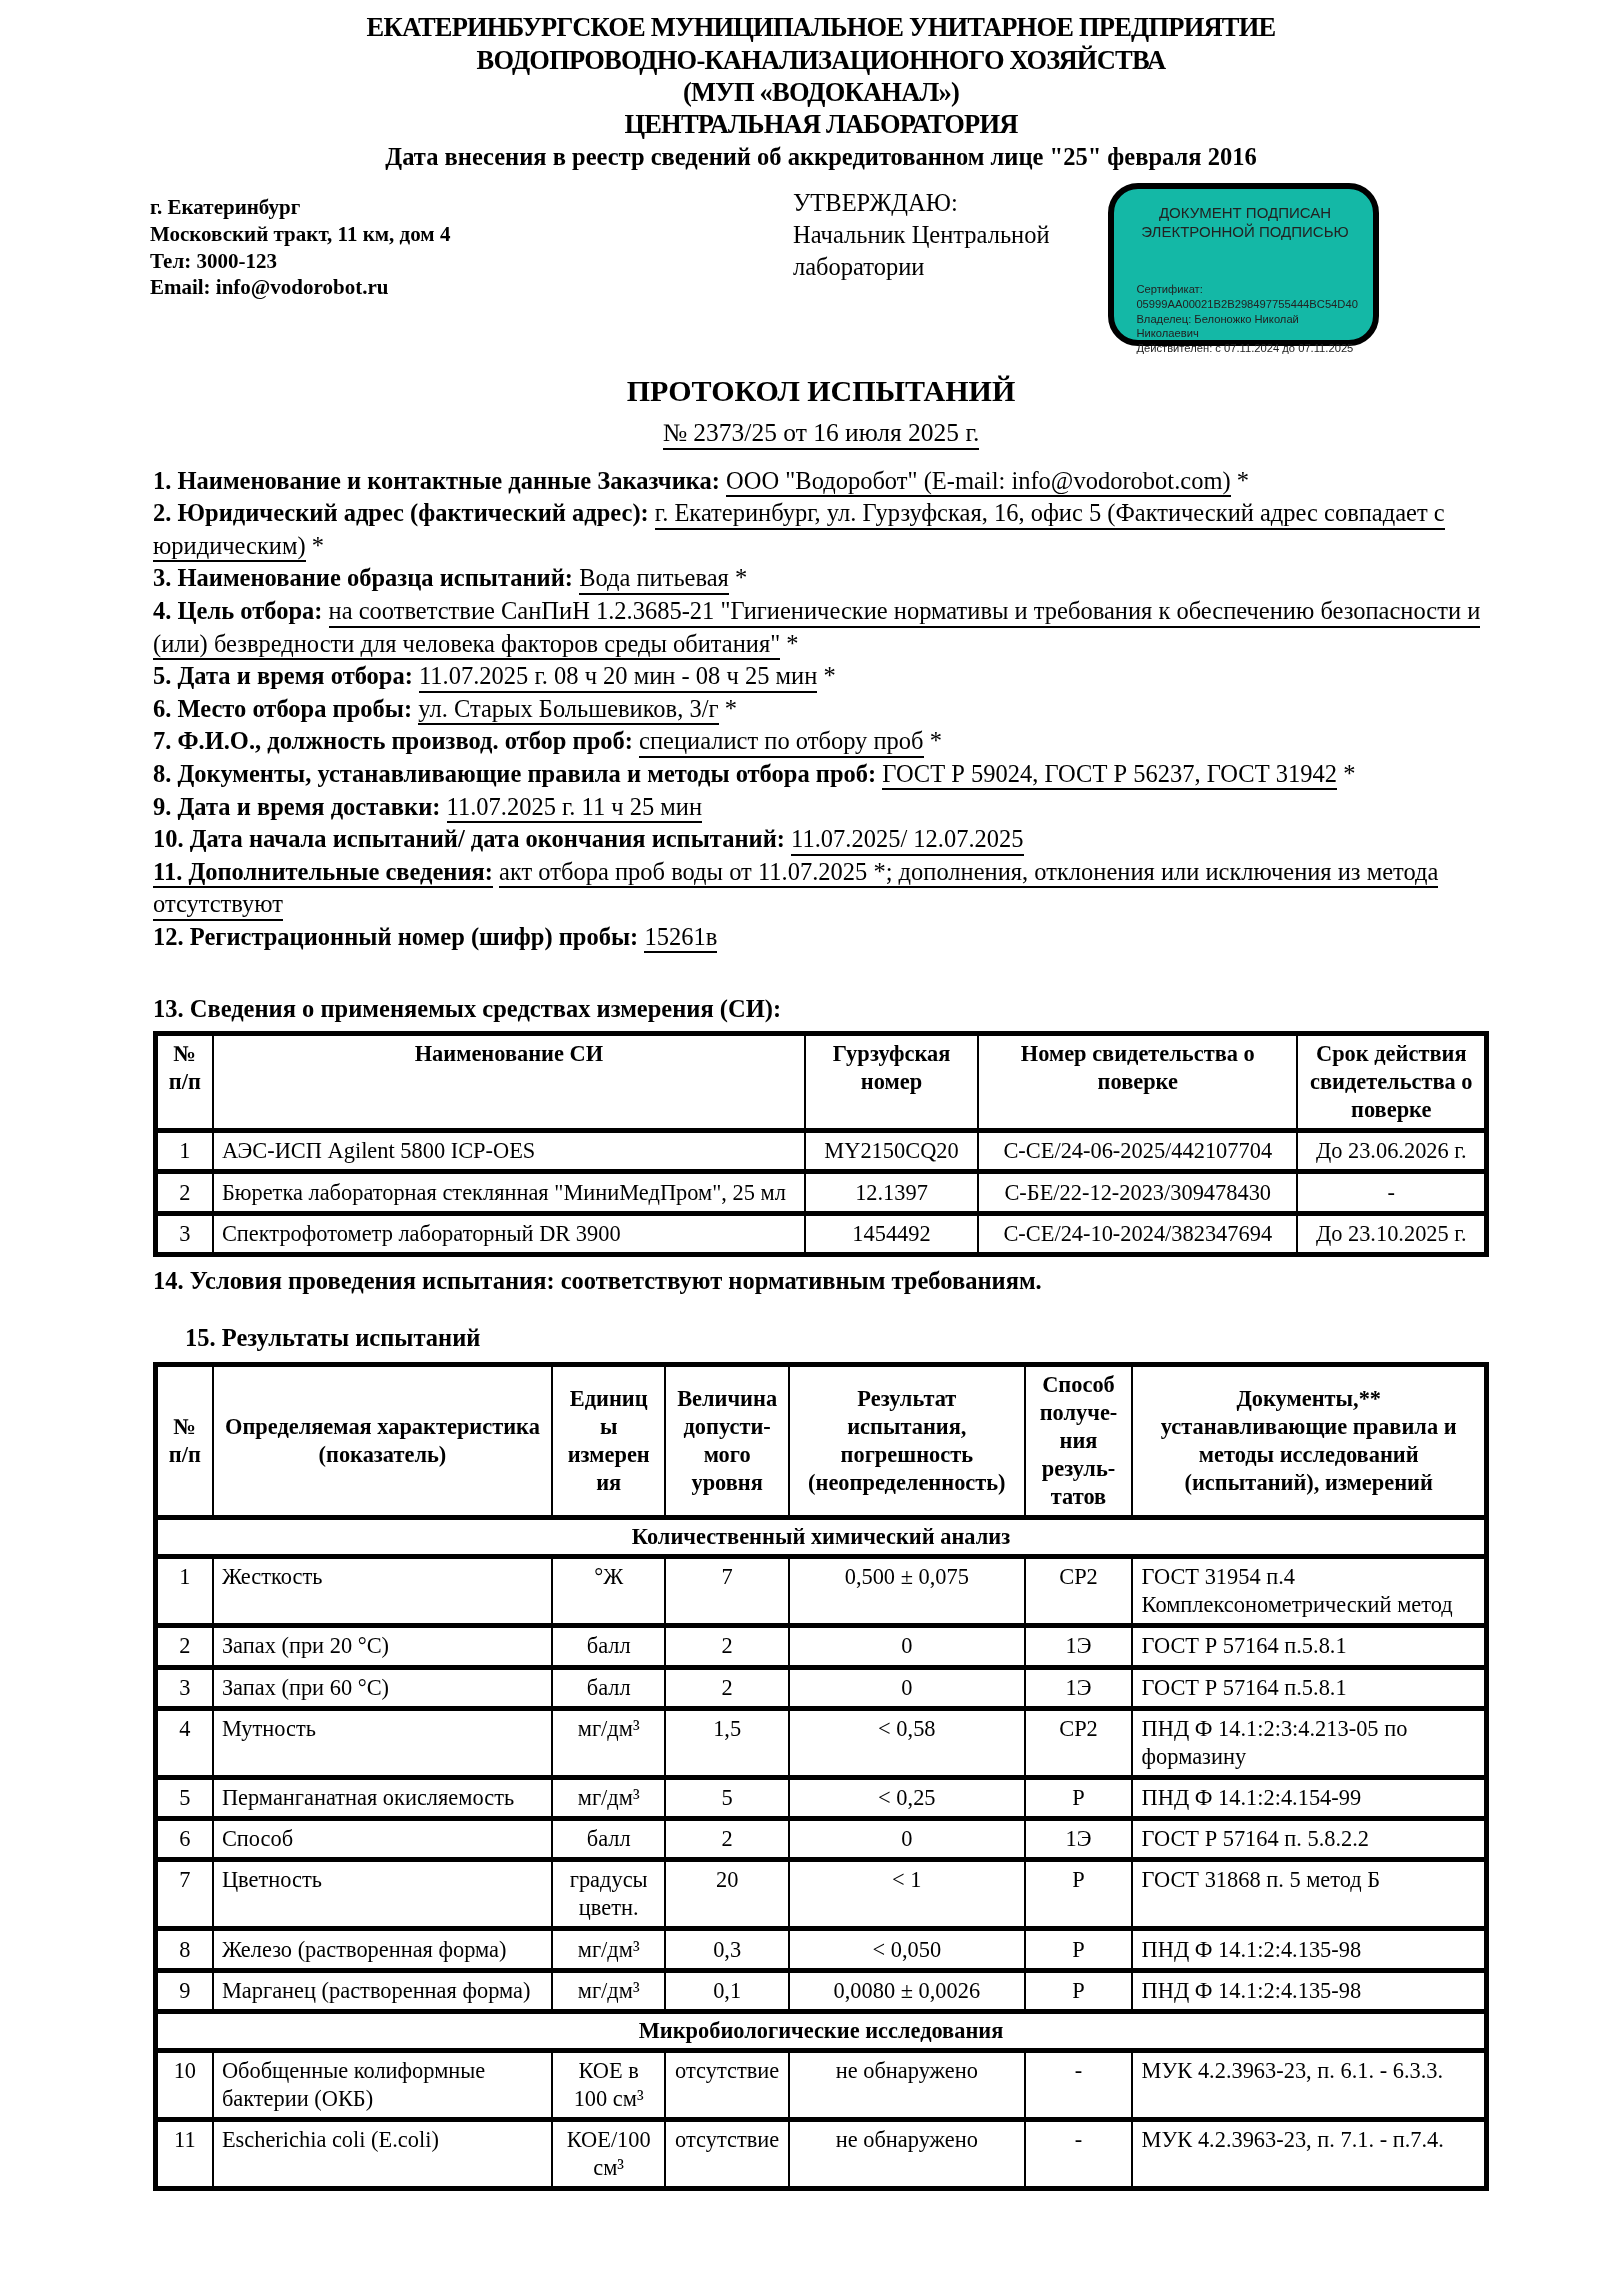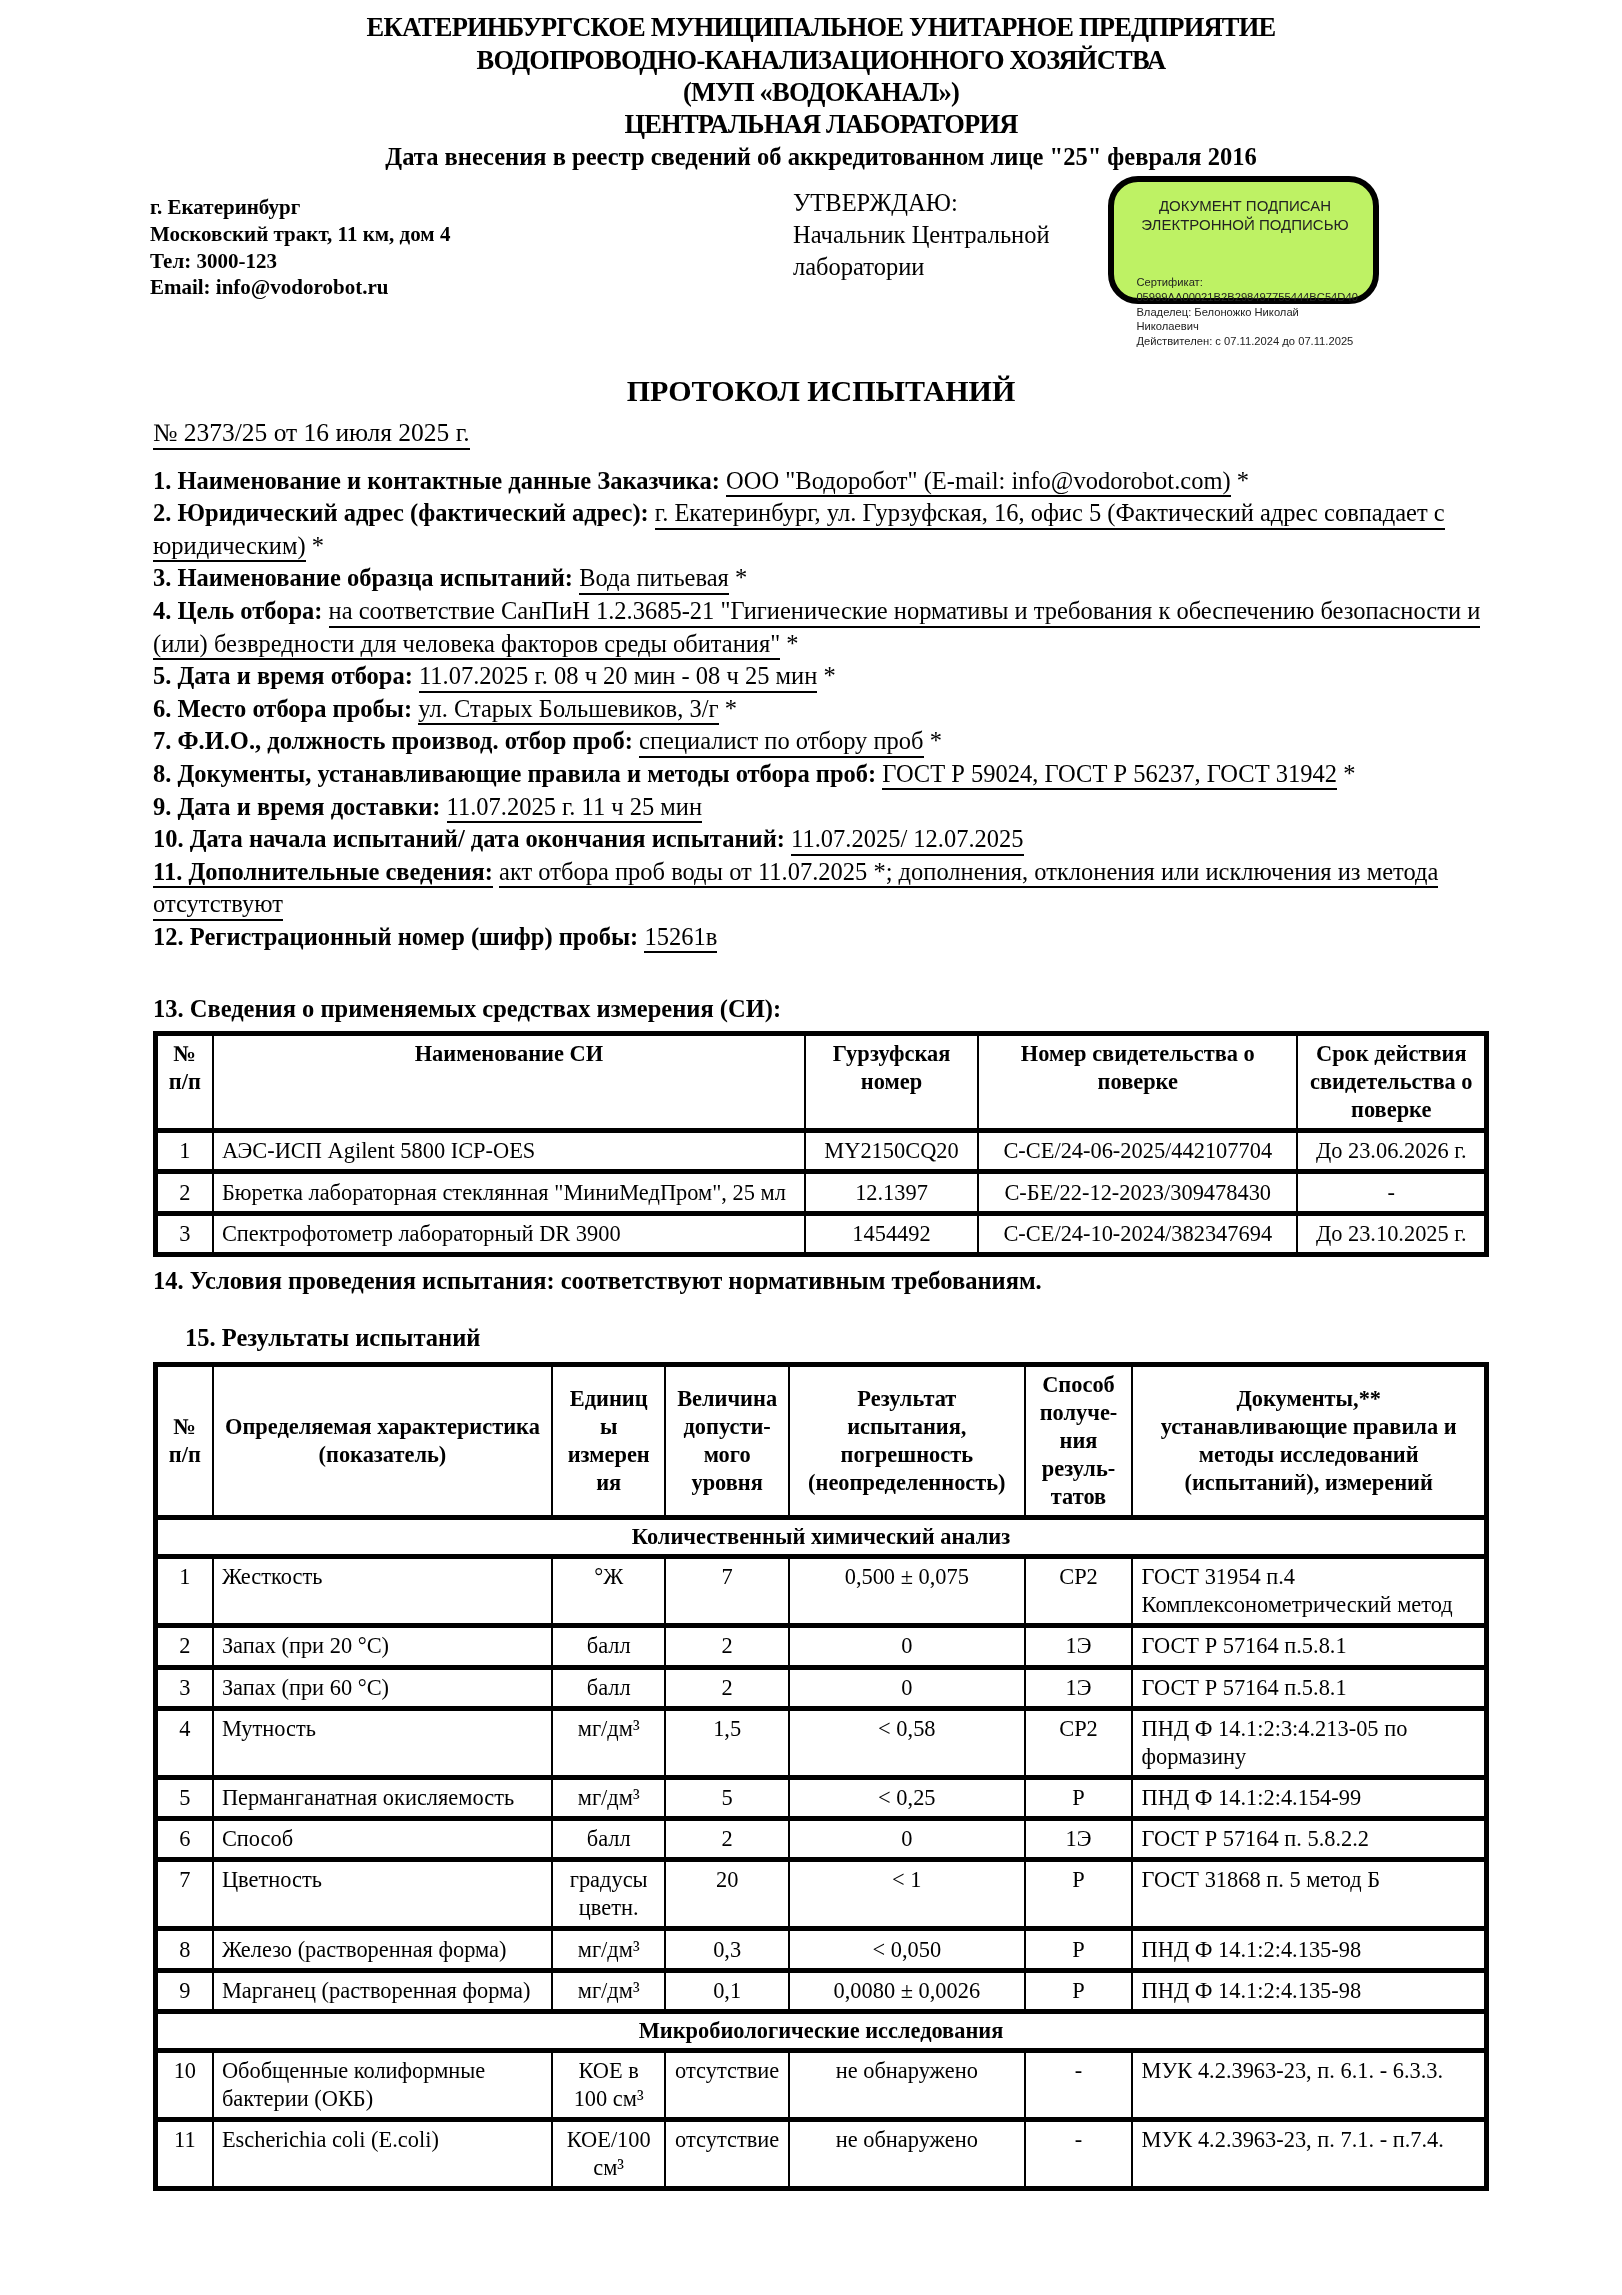--- a/index.html
+++ b/index.html
@@ -7,28 +7,28 @@
        font-size:24.5px;line-height:1.33;position:relative;overflow:hidden;}
   .page{padding:11.2px 134px 0 153px;box-sizing:border-box;}
 
   .org{text-align:center;font-weight:bold;}
   .org-l{font-size:26.5px;line-height:1.22;letter-spacing:-0.8px;}
   .org-s{font-size:24.5px;line-height:1.3;}
 
   .toprow{position:relative;height:188px;margin-top:3.1px;}
   .contact{position:absolute;left:-3.1px;top:19px;font-weight:bold;font-size:21px;line-height:1.27;}
   .approval{position:absolute;left:640px;top:11.2px;font-weight:normal;font-size:24.5px;line-height:1.32;}
-  .stamp{position:absolute;left:955px;top:1px;width:271px;height:128px;border:6.6px solid #000;
+  .stamp{position:absolute;left:955px;top:8px;width:271px;height:163px;border:6.6px solid #000;
          border-radius:30px;box-sizing:border-box;font-family:"Liberation Sans",sans-serif;
-         padding:13.3px 19.4px 9.2px 22.4px;background:#bef264;}
+         padding:13.3px 19.4px 9.2px 22.4px;background:#14b8a6;}
   .stamp-title{text-align:center;font-size:15px;line-height:1.3;color:#222;}
   .stamp-cert{font-size:11.2px;line-height:1.33;margin-top:40px;color:#222;}
 
   .doc-title{text-align:center;font-weight:bold;font-size:30px;margin-top:7.1px;}
-  .doc-num{text-align:left;font-size:25.5px;margin-top:5.1px;}
+  .doc-num{text-align:center;font-size:25.5px;margin-top:5.1px;}
   .u{border-bottom:2.5px solid #000;padding-bottom:1.5px;}
 
   .items{margin-top:15.3px;}
   .item{margin:0;}
   .item b{font-weight:bold;}
 
   .sec{font-weight:bold;margin-top:40px;}
   .sec15{font-weight:bold;margin-top:24.5px;margin-left:32px;}
   .note14{font-weight:bold;margin-top:8.2px;}
 

